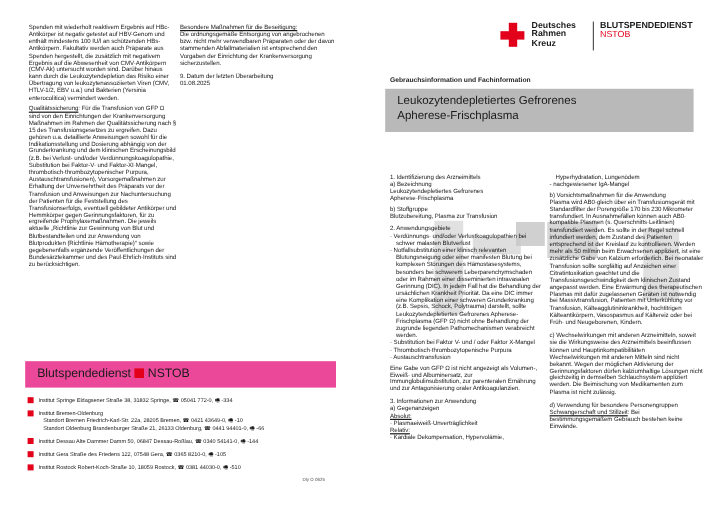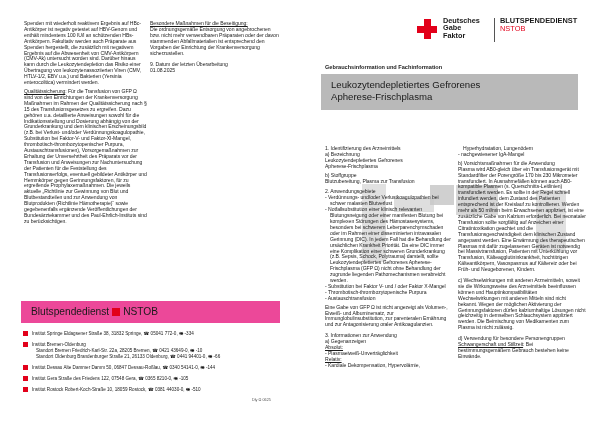--- a/index.html
+++ b/index.html
@@ -54,22 +54,22 @@
   </p>
 </div>
 
 <div class="logo">
   <div class="cross">
       <div class="h"></div>
       <div class="v"></div>
     </div>
   <div class="drk">
     <div>Deutsches</div>
-    <div>Gabe</div>
-    <div>Faktor</div>
+    <div>Rahmen</div>
+    <div>Kreuz</div>
   </div>
   <div class="logo-sep"></div>
   <div class="bsd">
     <div class="t1">BLUTSPENDEDIENST</div>
     <div class="t2">NSTOB</div>
   </div>
 </div>
 
 <div class="subtitle">Gebrauchsinformation und Fachinformation</div>
 <div class="titlebox">

